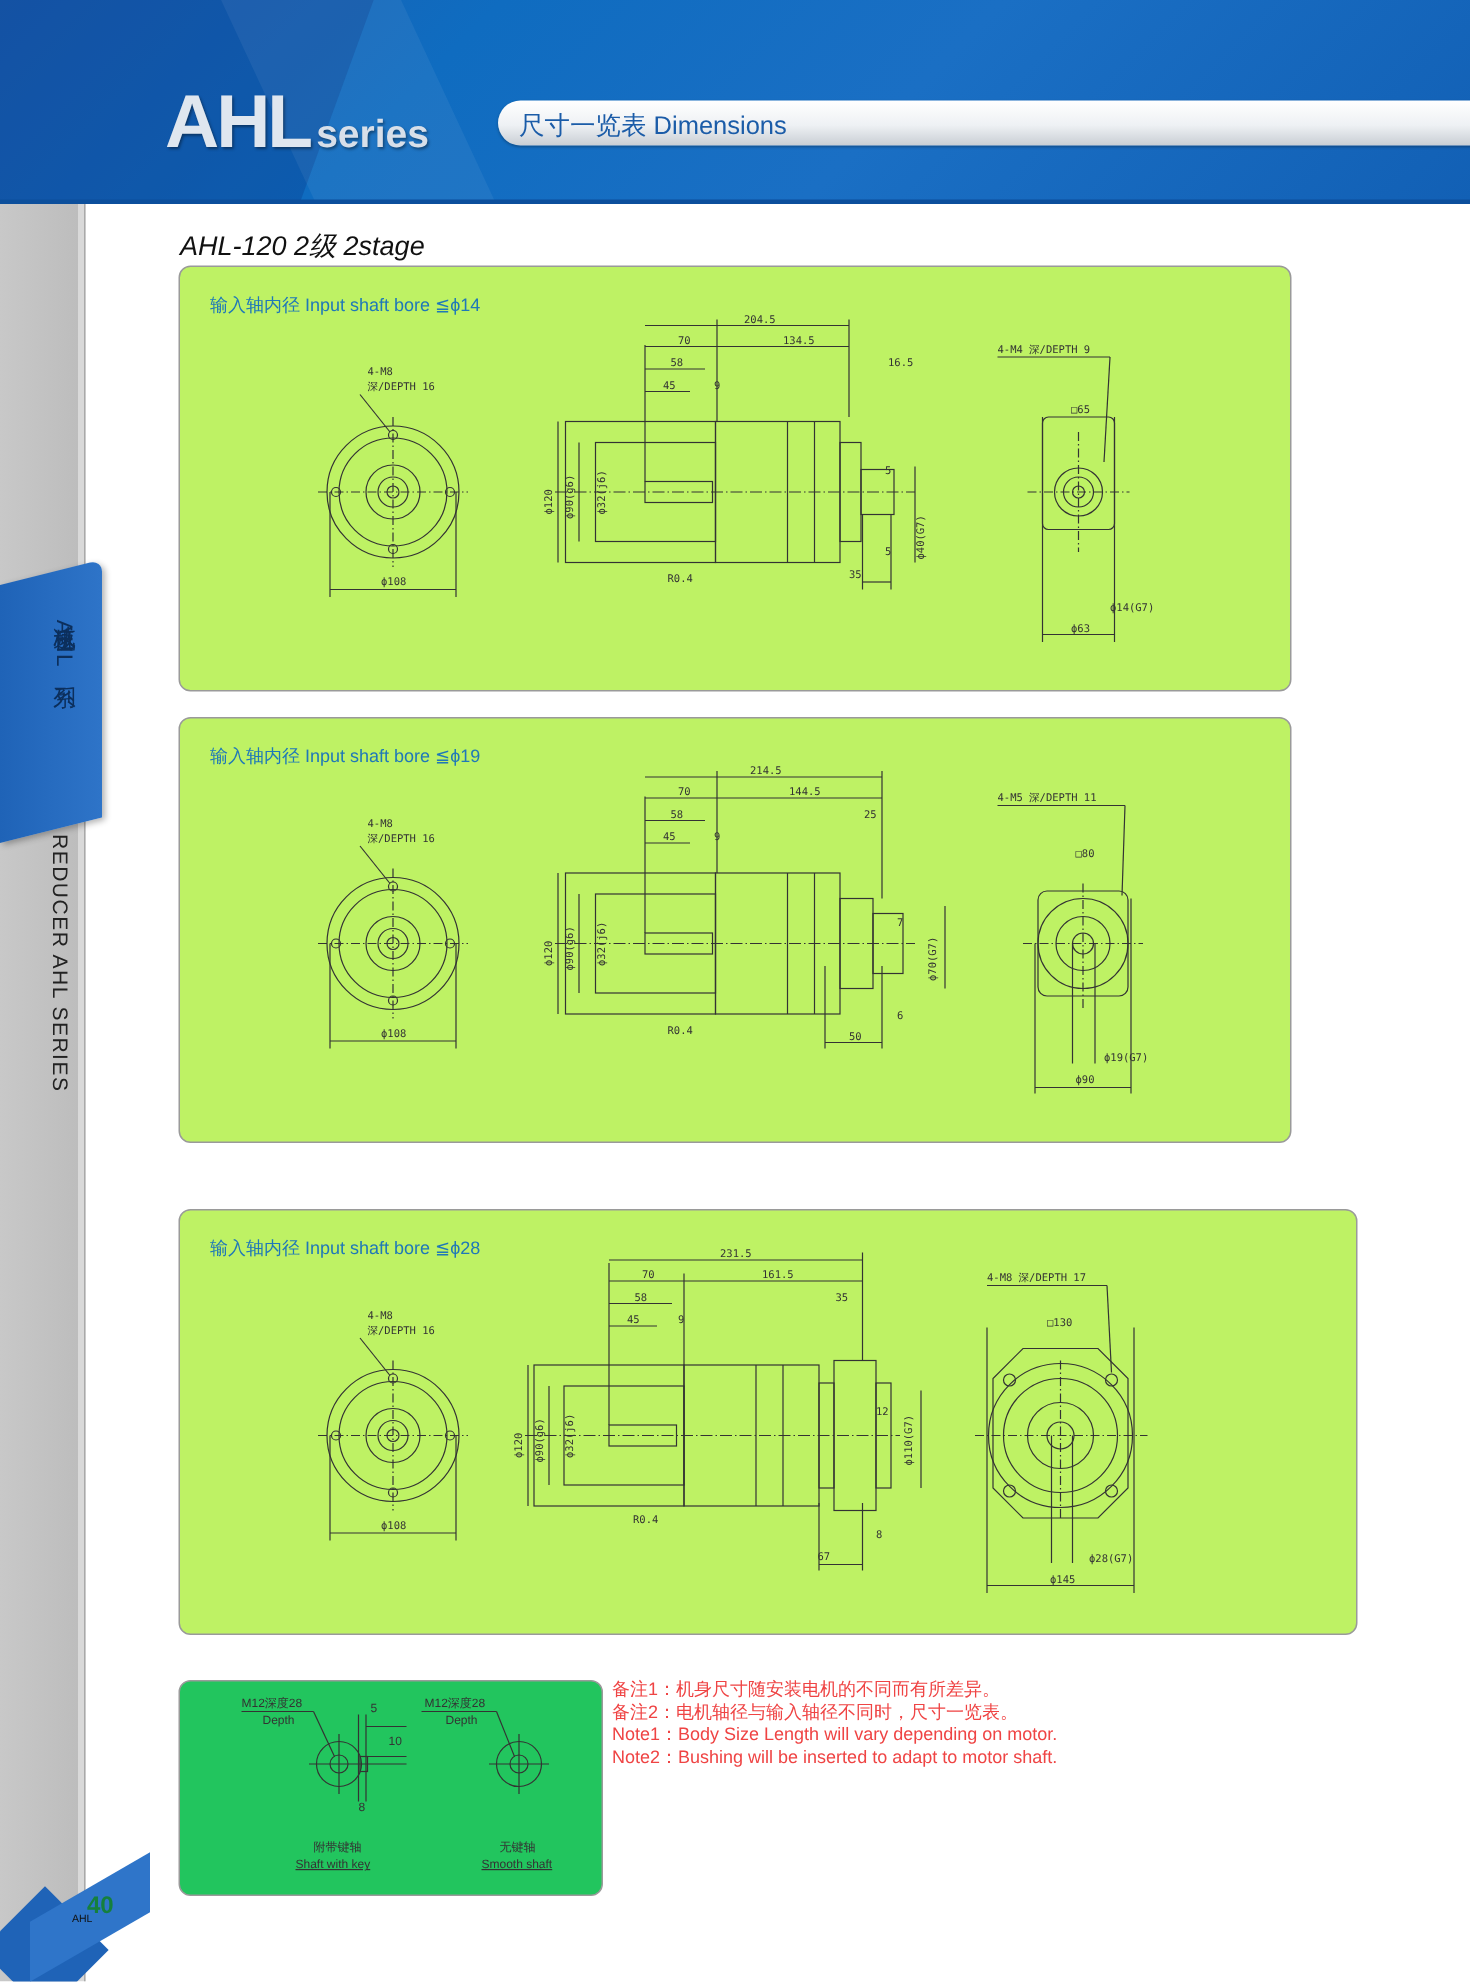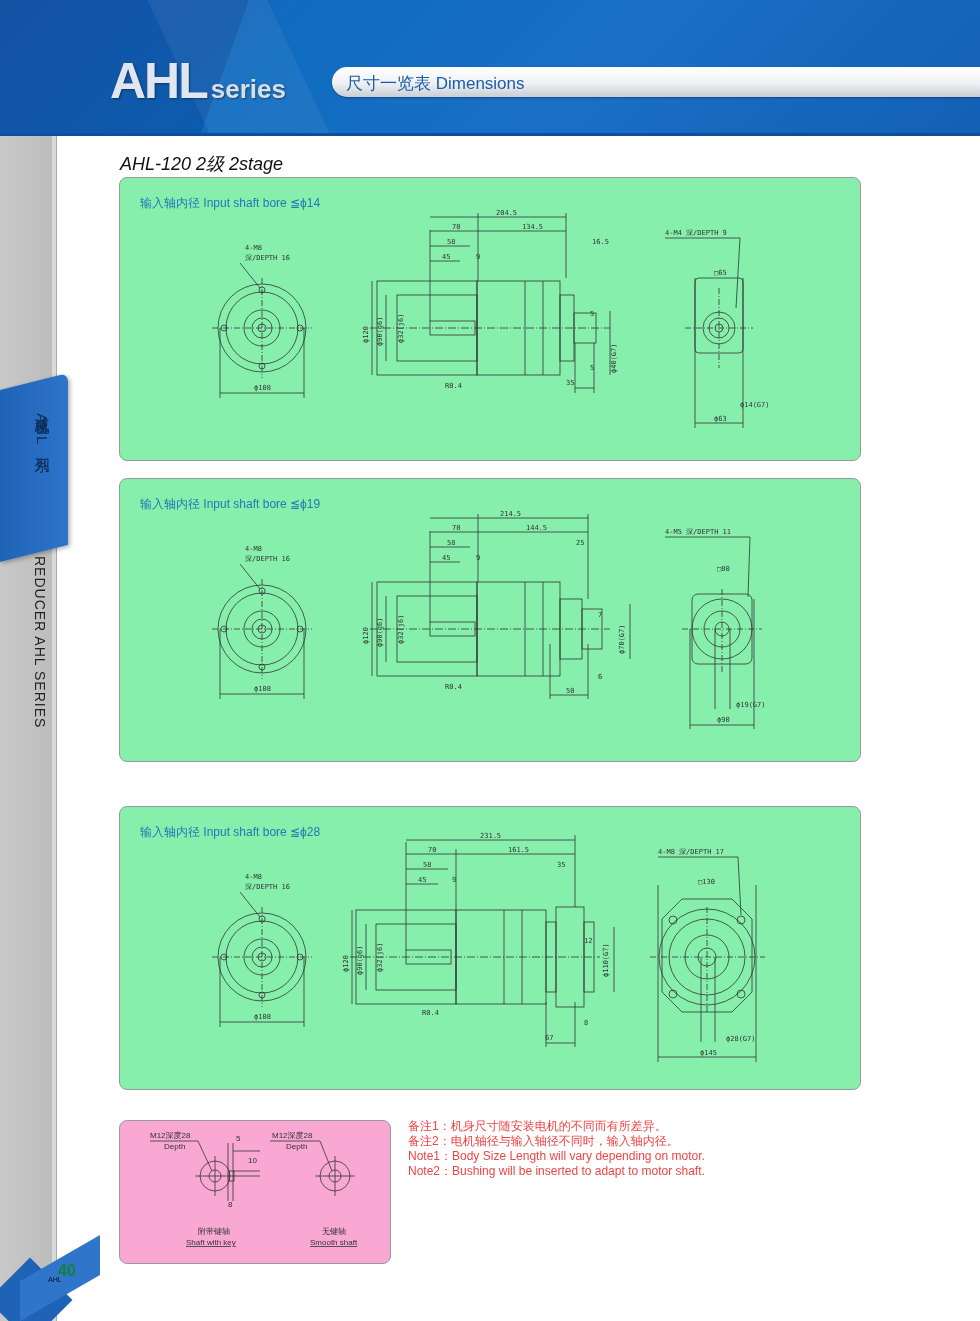--- a/index.html
+++ b/index.html
@@ -16,24 +16,24 @@
   .sidebar{position:absolute;left:0;top:136px;width:52px;height:1185px;background:linear-gradient(90deg,#c8c8c8,#bdbdbd);}
   .sidebar-line{position:absolute;left:52px;top:136px;width:4px;height:1185px;background:#d9d9d9;border-right:1px solid #a9a9a9;}
   .tab-blue{position:absolute;left:0;top:390px;width:68px;height:172px;background:linear-gradient(90deg,#1f63b7,#2e74c8);border-radius:0 8px 0 0;transform:skewY(-14deg);transform-origin:top left;box-shadow:2px 2px 4px rgba(0,0,0,0.3);}
   .tab-text{position:absolute;left:32px;top:405px;writing-mode:vertical-rl;font-size:15px;color:#0c2f5c;letter-spacing:1px;}
   .side-en{position:absolute;left:32px;top:556px;writing-mode:vertical-rl;font-size:14px;color:#222;letter-spacing:1px;}
   .pg-badge{position:absolute;left:20px;top:1258px;width:80px;height:40px;background:#2f75c9;transform:skewY(-30deg);}
   .pg-badge2{position:absolute;left:0;top:1270px;width:60px;height:60px;background:#1f63b7;transform:rotate(45deg);}
   .pg-num{position:absolute;left:58px;top:1262px;font-size:16px;font-weight:bold;color:#15803d;}
   .pg-ahl{position:absolute;left:48px;top:1276px;font-size:7px;color:#111;}
   .model-title{position:absolute;left:120px;top:152px;font-size:18px;font-style:italic;color:#111;}
-  .panel{position:absolute;left:119px;width:740px;height:282px;border:1px solid #9a9a9a;border-radius:8px;background:#86efac;}
+  .panel{position:absolute;left:119px;width:740px;height:282px;border:1px solid #9a9a9a;border-radius:8px;background:#bef264;}
   .panel .bore{position:absolute;left:20px;top:17px;font-size:12px;color:#1f78b8;}
   .panel svg{position:absolute;left:0;top:0;}
-  .small-panel{position:absolute;left:119px;top:1120px;width:270px;height:142px;border:1px solid #9a9a9a;border-radius:8px;background:#f9a8d4;}
+  .small-panel{position:absolute;left:119px;top:1120px;width:270px;height:142px;border:1px solid #9a9a9a;border-radius:8px;background:#22c55e;padding-left:11px;}
   .notes{position:absolute;left:408px;top:1119px;font-size:12px;color:#ef4444;line-height:15px;}
   .dim{font-family:"DejaVu Sans Mono",monospace;font-size:7px;fill:#333;}
   .lbl{font-family:"Liberation Sans",sans-serif;font-size:8px;fill:#333;}
 </style>
 </head>
 <body>
 
 <div class="header">
   <div class="facet1"></div>
   <div class="facet2"></div>
@@ -219,21 +219,21 @@
       <line x1="545" y1="58" x2="630" y2="58"></line>
         <line x1="630" y1="58" x2="628" y2="118"></line>
     </g>
     <text class="dim" x="545" y="55">4-M5 深/DEPTH 11</text>
     <text class="dim" x="597" y="92">□80</text>
     <text class="dim" x="616" y="228">ϕ19(G7)</text>
     <text class="dim" x="597" y="243">ϕ90</text>
   </svg>
 </div>
 
-<div class="panel" style="top:806px;">
+<div class="panel" style="top:806px;padding-left:44px;">
   <div class="bore">输入轴内径  Input shaft bore  ≦ϕ28</div>
   <svg width="740" height="282">
     <g stroke="#333" fill="none" stroke-width="0.8">
       <circle cx="142" cy="150" r="44"></circle>
         <circle cx="142" cy="150" r="36"></circle>
         <circle cx="142" cy="150" r="18"></circle>
         <circle cx="142" cy="150" r="10"></circle>
         <circle cx="142" cy="150" r="4"></circle>
       <circle cx="142" cy="112" r="3"></circle>
         <circle cx="142" cy="188" r="3"></circle>
@@ -346,16 +346,16 @@
     <text class="lbl" x="66" y="124" text-decoration="underline">Shaft with key</text>
     <text class="lbl" x="152" y="17">M12深度28</text>
     <text class="lbl" x="166" y="28">Depth</text>
     <text class="lbl" x="202" y="113">无键轴</text>
     <text class="lbl" x="190" y="124" text-decoration="underline">Smooth shaft</text>
   </svg>
 </div>
 
 <div class="notes">
   <div>备注1：机身尺寸随安装电机的不同而有所差异。</div>
-  <div>备注2：电机轴径与输入轴径不同时，输入轴内径。</div>
+  <div>备注2：电机轴径与输入轴径不同时，尺寸一览表。</div>
   <div>Note1：Body Size Length will vary depending on motor.</div>
   <div>Note2：Bushing will be inserted to adapt to motor shaft.</div>
 </div>
 
 </body></html>

